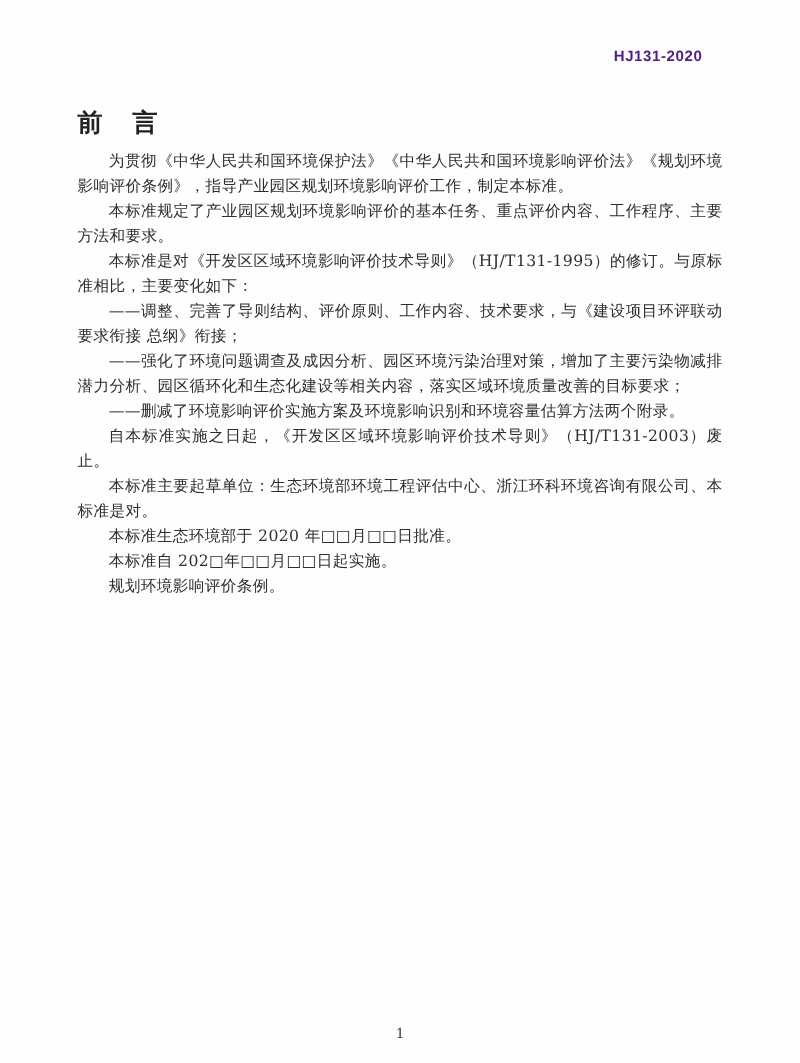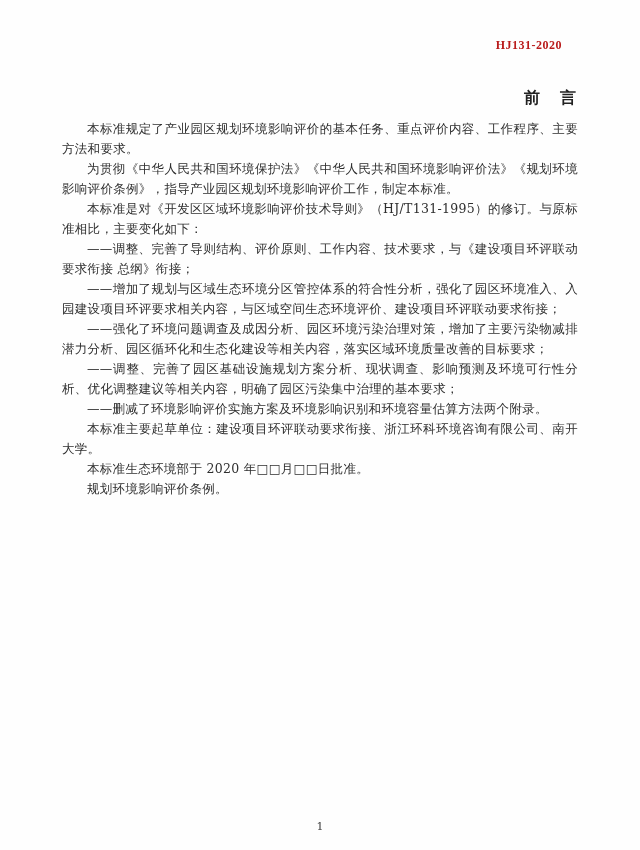--- a/index.html
+++ b/index.html
@@ -13,38 +13,38 @@
     height: 850px;
     background: #fefefe;
     font-family: "DejaVu Serif", "Liberation Serif", serif;
     color: #2e2e2e;
     overflow: hidden;
   }
   .doc-number {
     position: absolute;
     top: 38px;
     right: 78px;
-    font-family: Liberation Serif, serif;
+    font-family: Liberation Sans, sans-serif;
     font-size: 12px;
     font-weight: 600;
     letter-spacing: 0.5px;
-    color: #b91c1c;
+    color: #4c1d95;
     margin-left: 40px;
   }
   .content {
     position: absolute;
     top: 88px;
     left: 62px;
     width: 516px;
   }
   .title {
     margin: 0 0 11px 0;
-    font-size: 16px;
+    font-size: 20px;
     font-weight: bold;
-    text-align: right;
+    text-align: left;
     line-height: 20px;
     letter-spacing: 2px;
     color: #222222;
   }
   .body p {
     margin: 0;
     font-size: 12.5px;
     line-height: 20px;
     letter-spacing: 0.3px;
     text-indent: 2em;
@@ -65,29 +65,29 @@
 <body>
 
 <div class="page">
 
   <div class="doc-number">HJ131-2020</div>
 
   <div class="content">
     <h1 class="title">前　言</h1>
 
     <div class="body">
+      <p>为贯彻《中华人民共和国环境保护法》《中华人民共和国环境影响评价法》《规划环境影响评价条例》，指导产业园区规划环境影响评价工作，制定本标准。</p>
       <p>本标准规定了产业园区规划环境影响评价的基本任务、重点评价内容、工作程序、主要方法和要求。</p>
-      <p>为贯彻《中华人民共和国环境保护法》《中华人民共和国环境影响评价法》《规划环境影响评价条例》，指导产业园区规划环境影响评价工作，制定本标准。</p>
       <p>本标准是对《开发区区域环境影响评价技术导则》（HJ/T131-1995）的修订。与原标准相比，主要变化如下：</p>
       <p>——调整、完善了导则结构、评价原则、工作内容、技术要求，与《建设项目环评联动要求衔接 总纲》衔接；</p>
-      <p>——增加了规划与区域生态环境分区管控体系的符合性分析，强化了园区环境准入、入园建设项目环评要求相关内容，与区域空间生态环境评价、建设项目环评联动要求衔接；</p>
       <p>——强化了环境问题调查及成因分析、园区环境污染治理对策，增加了主要污染物减排潜力分析、园区循环化和生态化建设等相关内容，落实区域环境质量改善的目标要求；</p>
-      <p>——调整、完善了园区基础设施规划方案分析、现状调查、影响预测及环境可行性分析、优化调整建议等相关内容，明确了园区污染集中治理的基本要求；</p>
       <p>——删减了环境影响评价实施方案及环境影响识别和环境容量估算方法两个附录。</p>
-      <p>本标准主要起草单位：建设项目环评联动要求衔接、浙江环科环境咨询有限公司、南开大学。</p>
+      <p>自本标准实施之日起，《开发区区域环境影响评价技术导则》（HJ/T131-2003）废止。</p>
+      <p>本标准主要起草单位：生态环境部环境工程评估中心、浙江环科环境咨询有限公司、本标准是对。</p>
       <p>本标准生态环境部于 2020 年□□月□□日批准。</p>
+      <p>本标准自 202□年□□月□□日起实施。</p>
       <p>规划环境影响评价条例。</p>
     </div>
   </div>
 
   <div class="footer">1</div>
 
 </div>
 
 </body></html>

